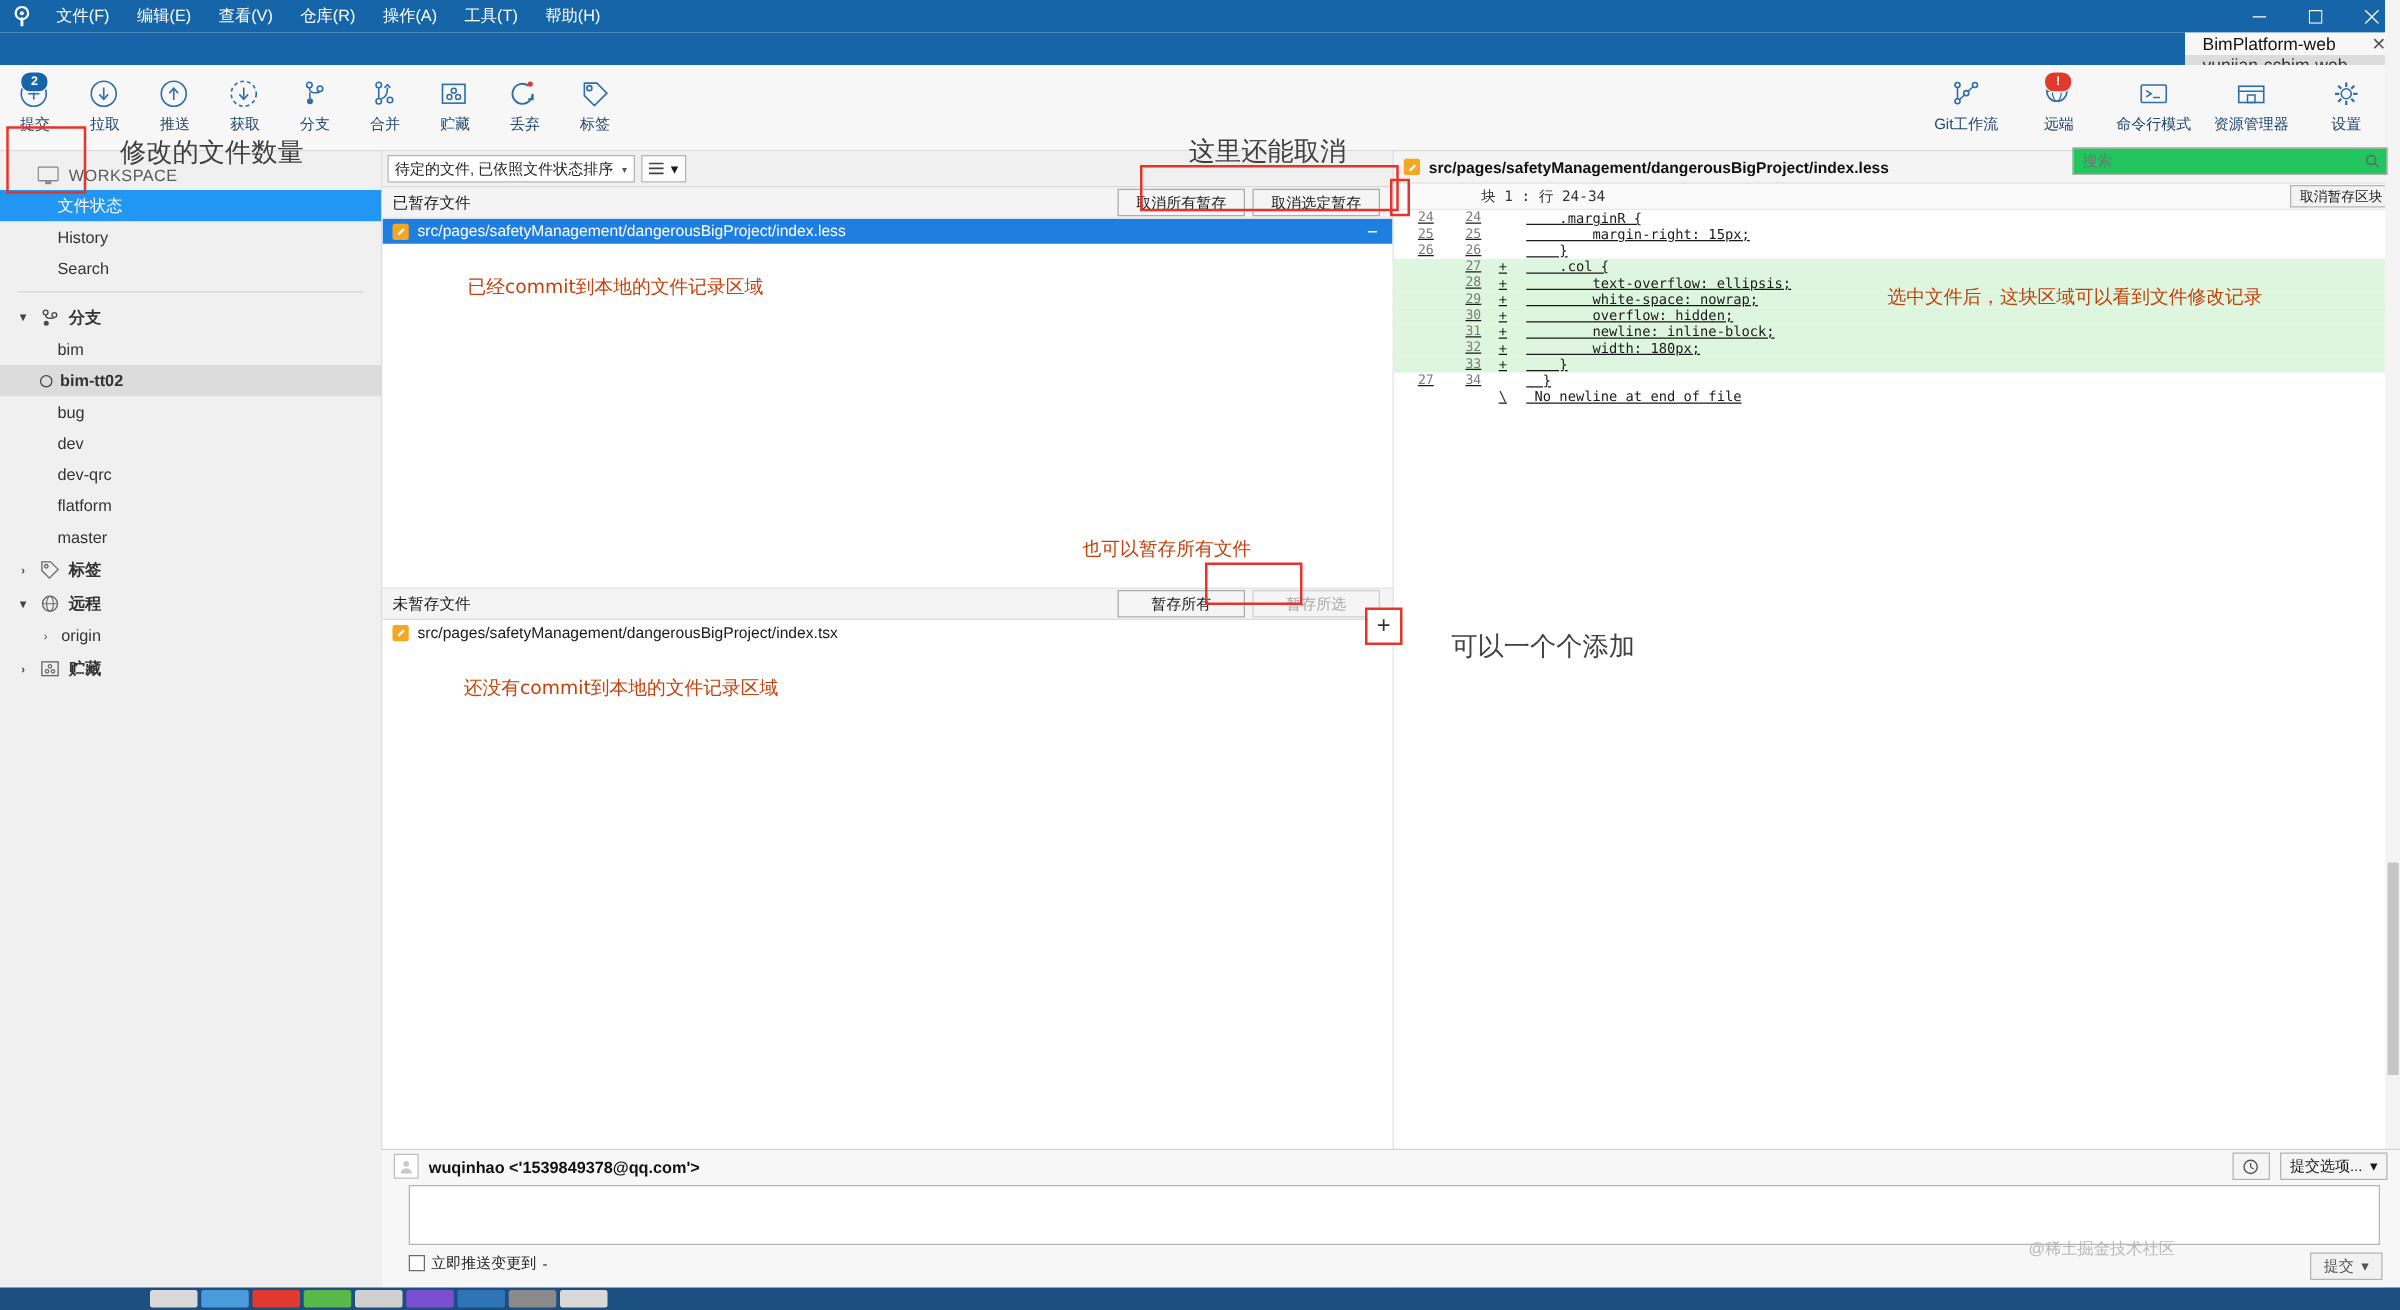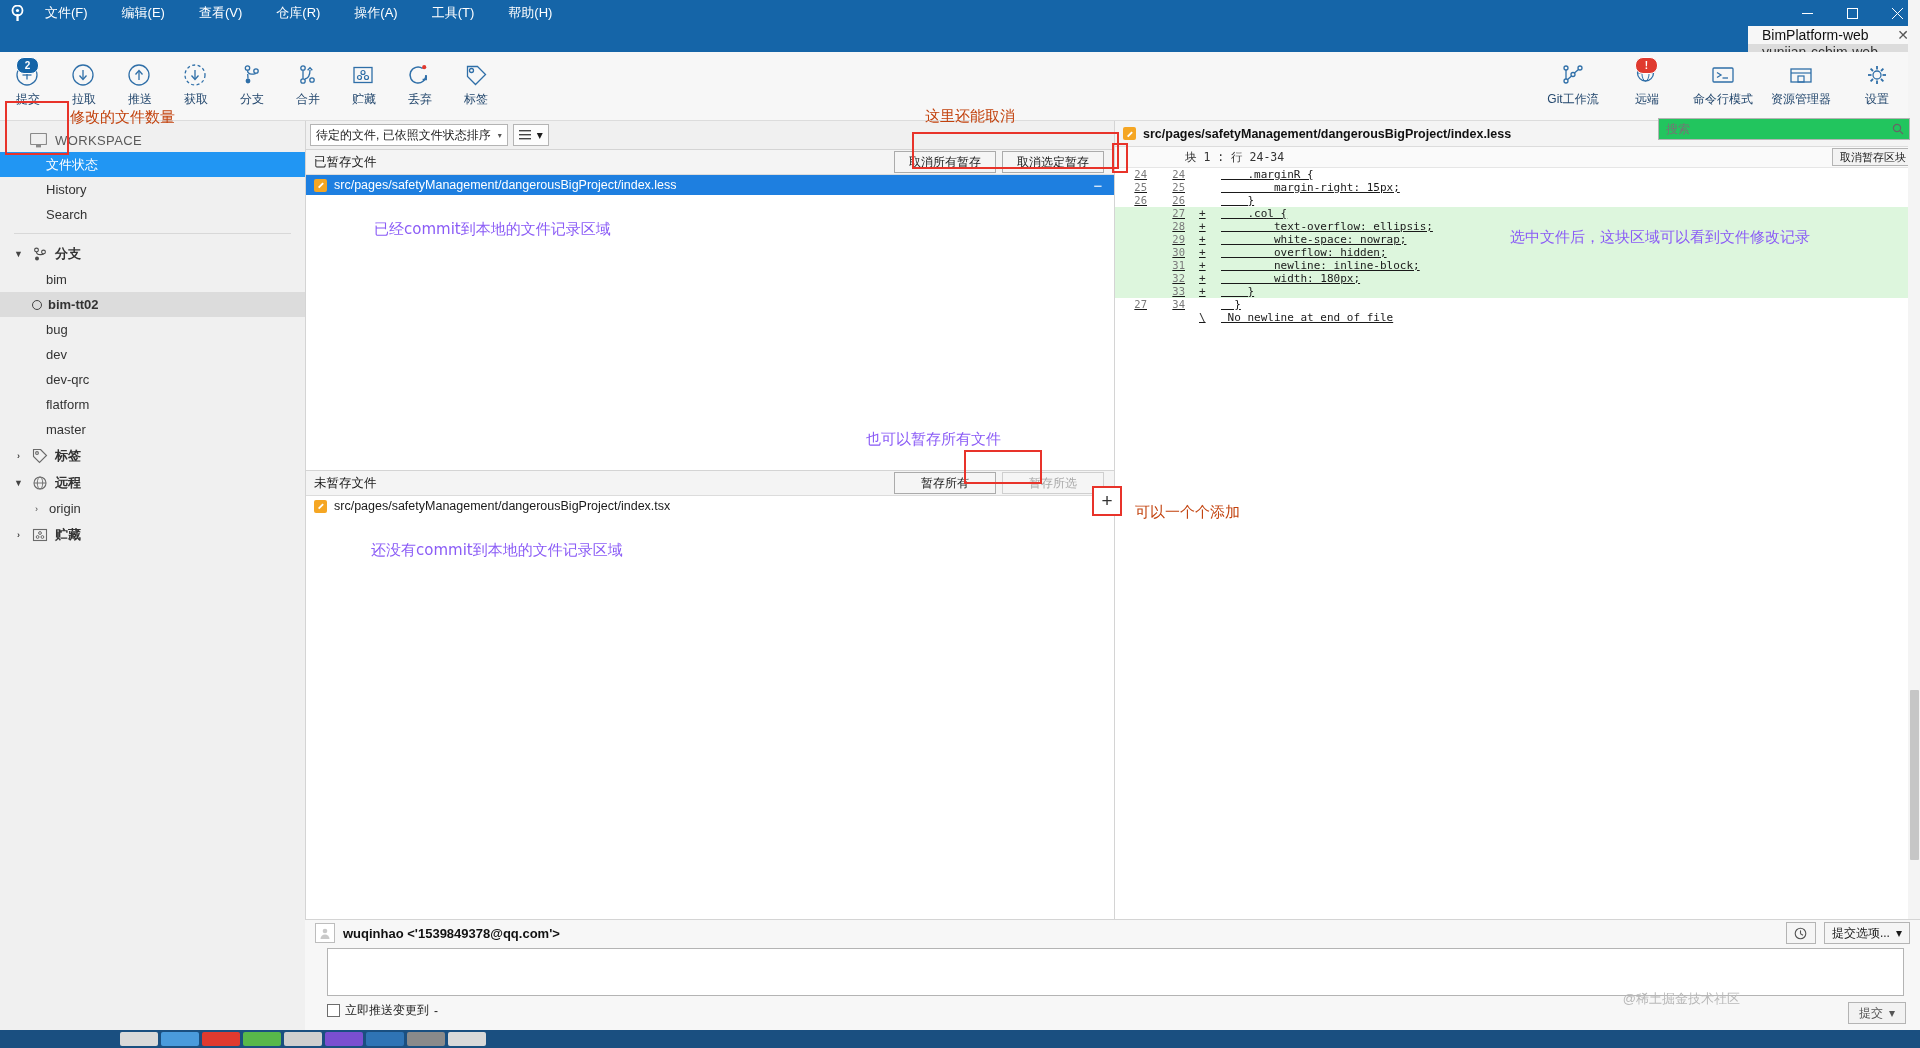--- a/index.html
+++ b/index.html
@@ -11,21 +11,21 @@
   }
   .app{position:relative;width:1920px;height:1048px;}
 
   
   .titlebar{
     height:26px;background:#1565a8;display:flex;align-items:center;
     color:#fff;position:relative;
   }
   .logo{width:34px;display:flex;align-items:center;justify-content:center;}
   .logo svg{display:block;}
-  .menubar{display:flex;align-items:center;gap:12px;}
+  .menubar{display:flex;align-items:center;gap:0;}
   .menu-item{
     padding:4px 11px;font-size:13px;color:#fff;cursor:default;white-space:nowrap;
   }
   .win-ctrl{position:absolute;right:0;top:0;height:26px;display:flex;}
   .win-btn{width:45px;height:26px;display:flex;align-items:center;justify-content:center;}
   .win-btn svg{display:block;}
 
   
   .tabbar{
     height:26px;background:#1565a8;display:flex;align-items:flex-end;
@@ -70,22 +70,23 @@
     display:flex;align-items:center;justify-content:center;padding:0 3px;
     font-weight:bold;border:1px solid #fff;
   }
   .badge.red{background:#e03a2f;}
   .tb-right{position:absolute;right:6px;top:0;display:flex;align-items:flex-start;padding-top:5px;}
   .tb-right .tb-btn{width:auto;min-width:56px;padding-left:9px;padding-right:9px;}
 
   
   .ann-box{position:absolute;border:2px solid #e8332a;pointer-events:none;z-index:40;}
   .ann-txt{
-    position:absolute;color:#c2410c;font-size:15px;z-index:41;white-space:nowrap;
+    position:absolute;color:#404040;font-size:21px;z-index:41;white-space:nowrap;
     font-family:"DejaVu Sans","Liberation Sans",sans-serif;
+    padding-left:26px;
   }
 
   
   .body{display:flex;height:954px;background:#f0f0f0;}
 
   
   .sidebar{
     width:305px;background:#f0f0f0;border-right:1px solid #d4d4d4;
     padding-top:10px;flex-shrink:0;overflow:hidden;
   }
@@ -153,21 +154,21 @@
   .frow.selected{background:#1e7fe0;color:#fff;}
   .frow .fminus{
     margin-left:auto;width:18px;display:flex;align-items:center;justify-content:center;
     font-size:15px;padding-right:7px;
   }
   .file-ico{
     width:13px;height:13px;background:#f5a623;border-radius:2px;flex-shrink:0;
     display:flex;align-items:center;justify-content:center;
   }
   .list-area{position:relative;background:#fff;flex:1;overflow:hidden;}
-  .note{position:absolute;color:#8b5cf6;font-size:15px;white-space:nowrap;
+  .note{position:absolute;color:#c2410c;font-size:15px;white-space:nowrap;
     font-family:"DejaVu Sans","Liberation Sans",sans-serif;}
 
   
   .right{flex:1;display:flex;flex-direction:column;background:#fff;border-left:1px solid #d4d4d4;min-width:0;}
   .diff-hdr{
     height:25px;background:#f4f4f4;border-bottom:1px solid #dcdcdc;
     display:flex;align-items:center;gap:7px;padding:0 8px;flex-shrink:0;
   }
   .diff-title{font-size:12.5px;font-weight:bold;color:#111;white-space:nowrap;overflow:hidden;}
   .diff-hdr .rtools{margin-left:auto;display:flex;align-items:center;gap:10px;}

